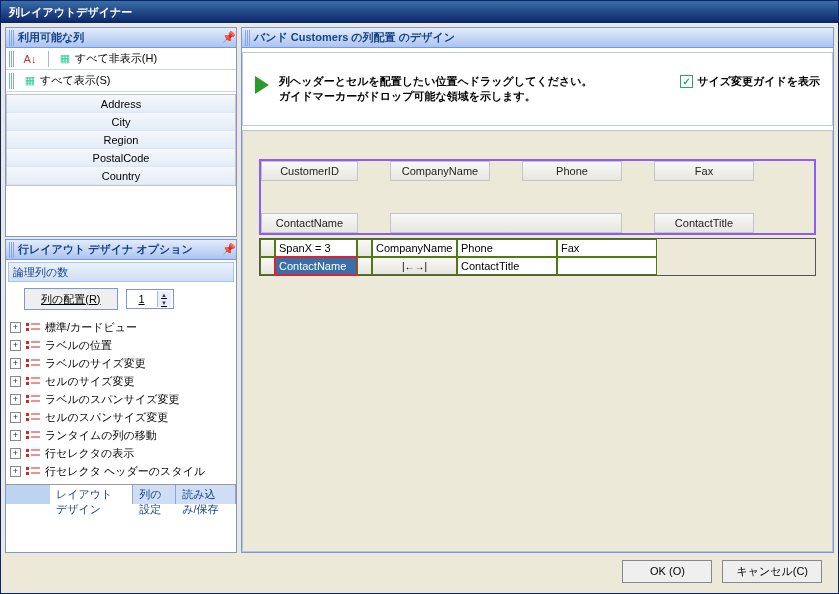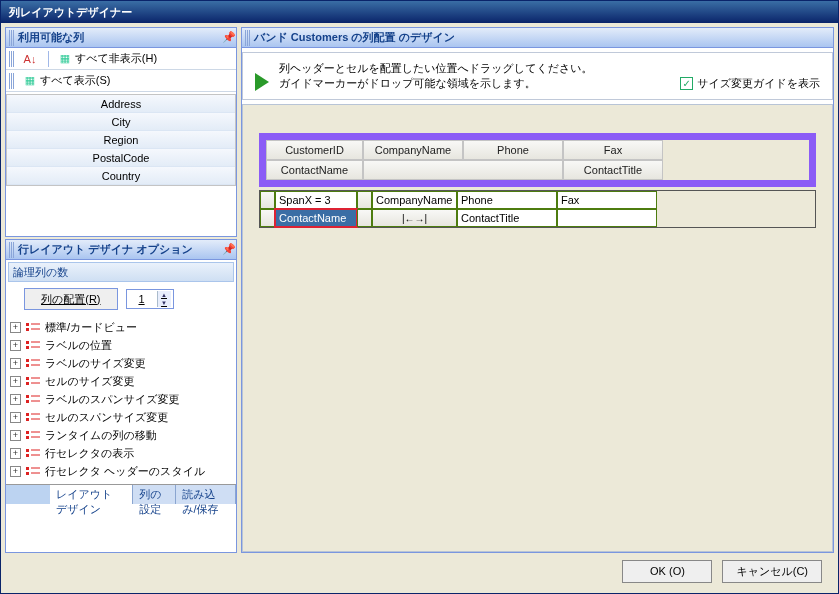--- a/index.html
+++ b/index.html
@@ -31,27 +31,27 @@
 .spinner .sp-btns { width: 14px; display: flex; flex-direction: column; border-left: 1px solid #abc; }
 .spinner .sp-btns div { flex: 1; font-size: 6px; text-align: center; background: #e8eefc; cursor: pointer; line-height: 8px; color:#336; }
 .tree { padding: 2px; }
 .tree-item { height: 18px; display: flex; align-items: center; cursor: pointer; }
 .tree-exp { width: 11px; height: 11px; border: 1px solid #888; font-size: 9px; line-height: 9px; text-align: center; margin-right: 4px; color: #333; }
 .tree-icon { width: 16px; height: 10px; display: inline-block; margin-right: 4px; }
 .tree-icon svg { width: 16px; height: 10px; }
 .tabs { display: flex; border-top: 1px solid #999; background: #bcd3f1; height: 20px; }
 .tabs div { padding: 2px 6px; border-right: 1px solid #8aa5d0; background: #cfdef4; cursor: pointer; color: #15428b; }
 .tabs div.active { background: #fff; margin-left: 44px; }
-.right-top { margin: 4px 0; display: flex; align-items: flex-end; padding: 8px 12px; border: 1px solid #c0c9d9; background: #fff; }
+.right-top { margin: 4px 0; display: flex; align-items: flex-start; padding: 21px 12px; border: 1px solid #c0c9d9; background: #fff; font-weight: bold; }
 .play-icon { width: 0; height: 0; border-left: 14px solid #2a9a2a; border-top: 9px solid transparent; border-bottom: 9px solid transparent; margin-right: 10px; margin-top: 2px; }
 .msg-text { line-height: 15px; }
 .chk-row { margin-left: auto; display: flex; align-items: center; gap: 4px; }
 .chk { width: 13px; height: 13px; border: 1px solid #2a6; display: flex; align-items: center; justify-content: center; color: #2a6; font-size: 10px; }
 .design-area { flex: 1; background: #ece9d8; border: 1px solid #b8c4d6; padding: 28px 16px; overflow: auto; }
-.head-grid { border: 7px solid #8b5cf6; display: grid; grid-template-columns: 97px 100px 100px 100px; }
+.head-grid { border: 2px solid #8b5cf6; display: grid; grid-template-columns: 97px 100px 100px 100px; gap: 32px; }
 .hcell { border: 1px solid #c4c4c4; background: linear-gradient(#f8f8f6,#e7e6df); height: 20px; line-height: 19px; text-align: center; color: #222; }
 .data-grid { margin-top: 3px; display: grid; grid-template-columns: 15px 82px 15px 85px 100px 100px; border: 1px solid #555; }
 .dcell { border: 1px solid #4d7c0f; height: 18px; line-height: 17px; padding: 0 3px; background: #fff; font-size: 11px; }
 .rowhead { background: linear-gradient(#f8f8f6,#e7e6df); }
 .sel { background: #3a6ea5; color: #fff; outline: 2px solid #d23; outline-offset: -1px; }
 .speccell { display:flex; align-items:center; justify-content:center; background: linear-gradient(#f8f8f6,#e7e6df); }
 .dragmark { font-size: 10px; }
 .btn-row { height: 36px; display: flex; justify-content: flex-end; align-items: center; gap: 10px; padding: 0 12px; }
 .dlg-btn { min-width: 90px; height: 23px; border: 1px solid #888; background: #efefef; cursor: pointer; padding: 0 13px; }
 </style>

